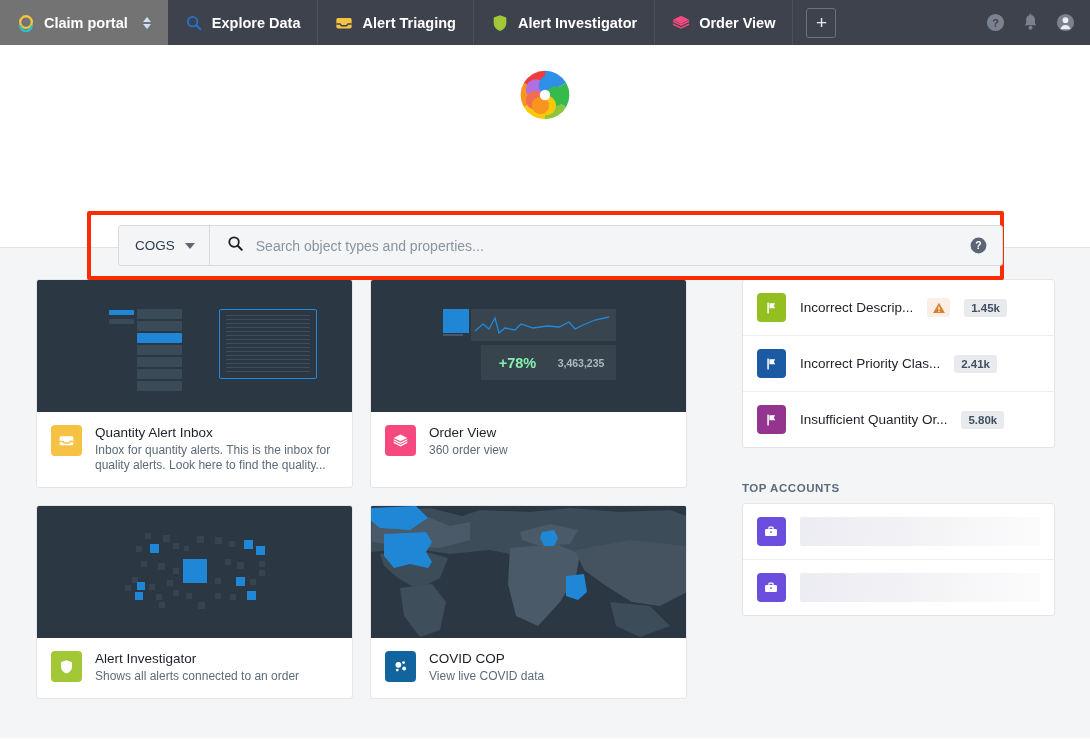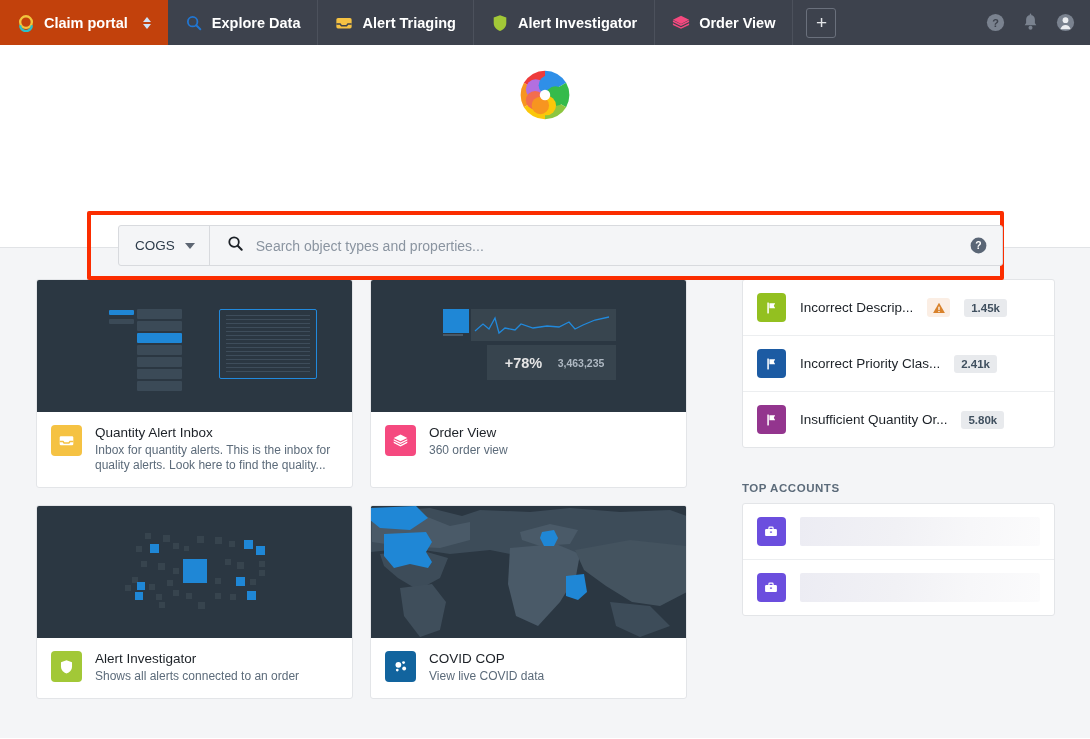--- a/index.html
+++ b/index.html
@@ -23,21 +23,21 @@
     align-items: center;
     gap: 9px;
     padding: 0 17px;
     color: #ffffff;
     font-size: 14.5px;
     font-weight: bold;
     border-right: 1px solid #4c515c;
     white-space: nowrap;
     cursor: pointer;
   }
-  .tab.active { background: #c2410c; border-right: none; }
+  .tab.active { background: #737373; border-right: none; }
   .tab-icon { display: flex; align-items: center; justify-content: center; width: 18px; height: 18px; flex: 0 0 18px; }
   .tab-caret { display: flex; flex-direction: column; gap: 2px; margin-left: 6px; }
   .caret-up, .caret-dn { width: 0; height: 0; border-left: 4.5px solid transparent; border-right: 4.5px solid transparent; }
   .caret-up { border-bottom: 5px solid #cfe2f7; }
   .caret-dn { border-top: 5px solid #cfe2f7; }
 
   .addtab {
     align-self: center;
     margin-left: 13px;
     width: 30px; height: 30px;
@@ -131,21 +131,21 @@
   .art-row { height: 10px; background: #3b4a57; margin-bottom: 2px; border-radius: 1px; }
   .art-row.hl { background: #1f87d6; }
   .art-pane { position: absolute; left: 182px; top: 29px; width: 98px; height: 70px; border: 1.5px solid #2189dc; border-radius: 2px; padding: 5px 6px; }
   .art-line { height: 1px; background: #3e4d5b; margin-bottom: 3px; }
 
   
   .art-sq { position: absolute; left: 72px; top: 29px; width: 26px; height: 24px; background: #1f87d6; }
   .art-sq-sub { position: absolute; left: 72px; top: 54px; width: 20px; height: 2px; background: #495866; }
   .art-chartbox { position: absolute; left: 100px; top: 29px; width: 145px; height: 32px; background: #38454f; }
   .art-stat { position: absolute; top: 65px; height: 35px; background: #37444e; display: flex; align-items: center; justify-content: center; }
-  .art-stat.a { left: 116px; width: 73px; color: #e5e5e5; font-size: 14.5px; font-weight: bold; }
+  .art-stat.a { left: 110px; width: 73px; color: #86efac; font-size: 14.5px; font-weight: bold; }
   .art-stat.b { left: 175px; width: 70px; color: #aeb8c2; font-size: 10.5px; font-weight: bold; }
 
   
   .art-node { position: absolute; background: #37444e; }
   .art-node.blue { background: #1f87d6; }
 
   
   .map-svg { position: absolute; inset: 0; width: 100%; height: 100%; }
 
   

